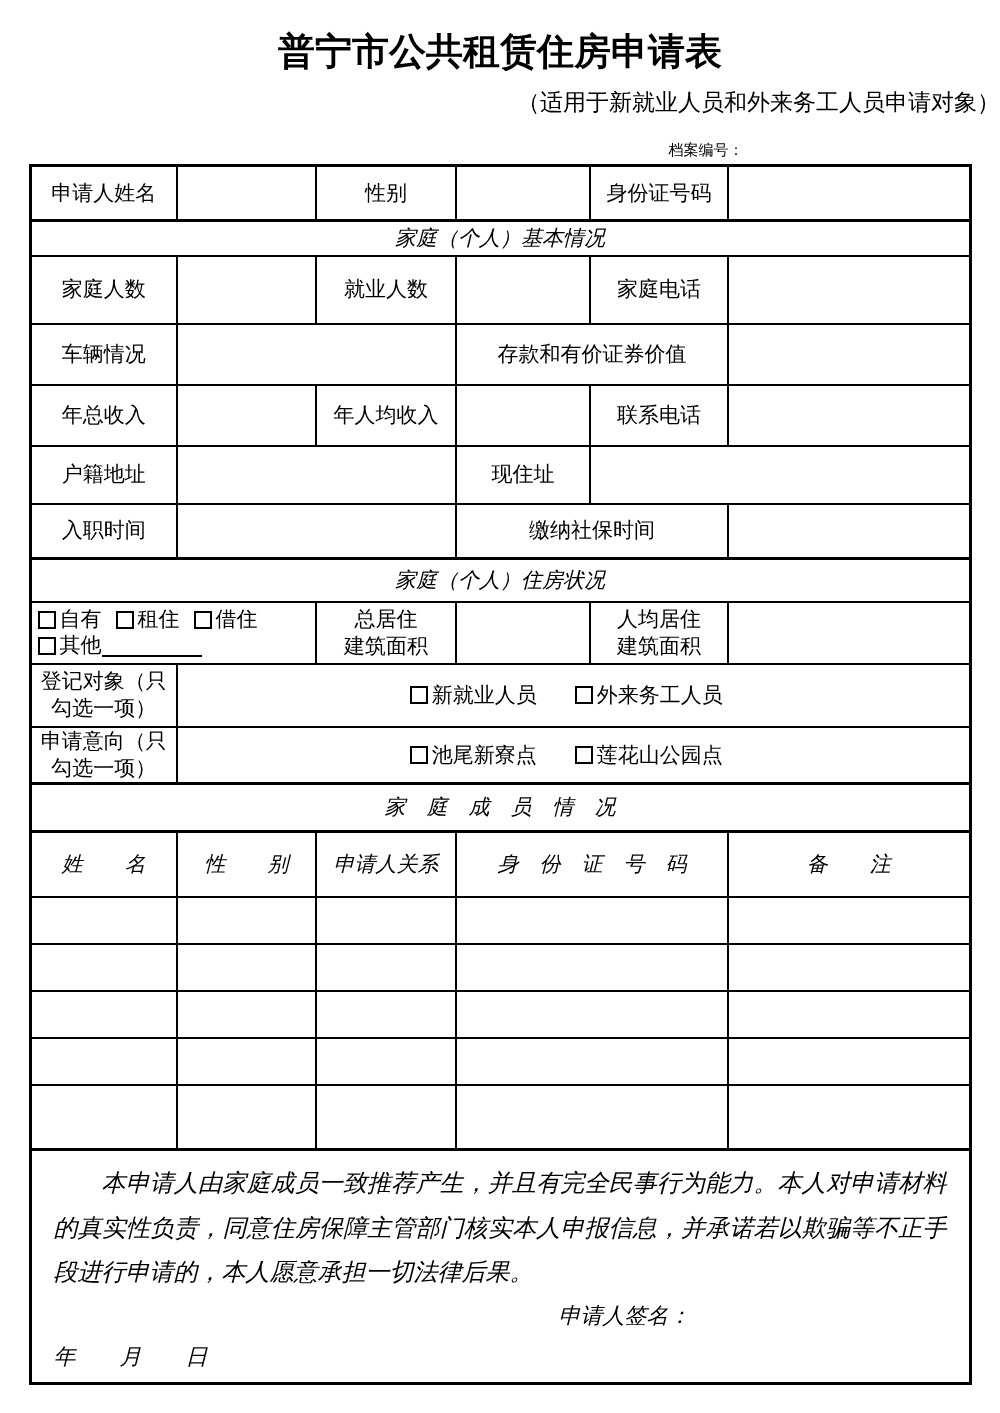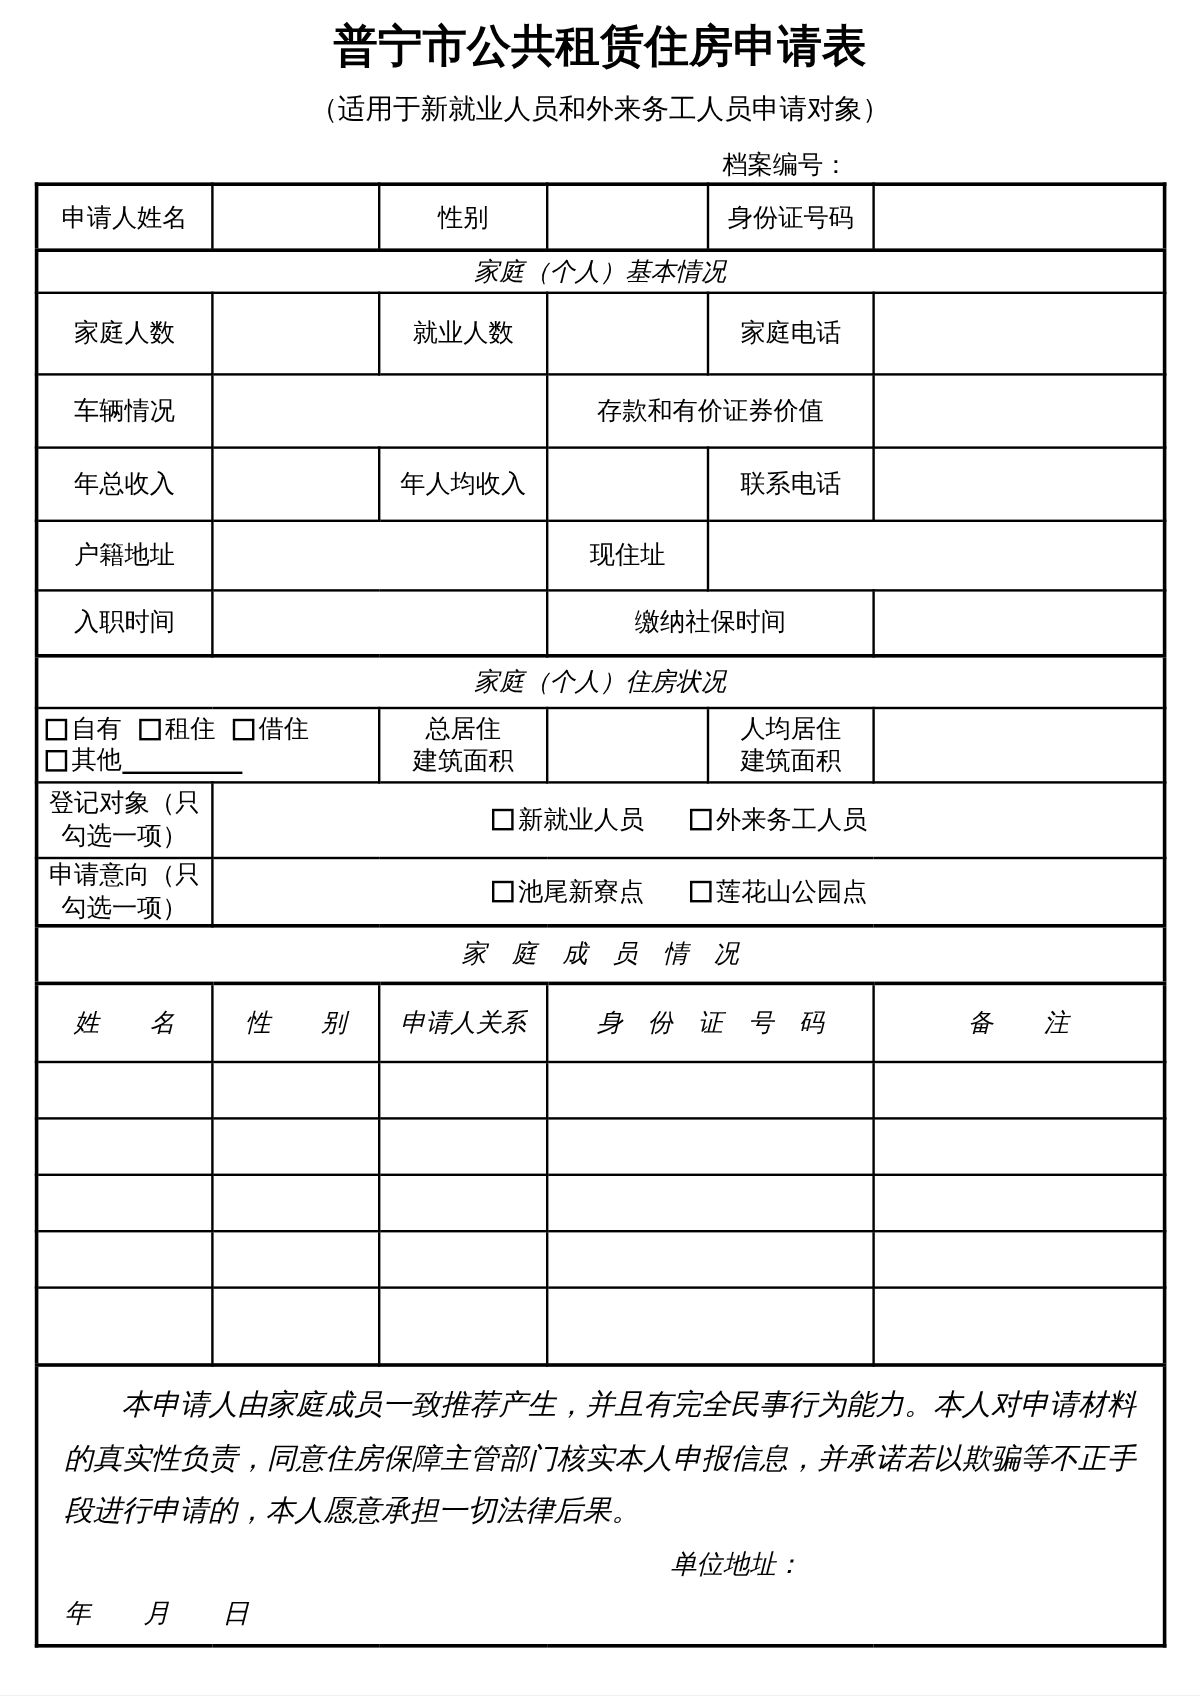--- a/index.html
+++ b/index.html
@@ -1,26 +1,26 @@
 <!DOCTYPE html>
 <html><head>
 <meta charset="utf-8">
 <style>
   html,body{margin:0;padding:0;background:#e8e8e8;}
   .page{
     width:1000px;height:1413px;margin:0 auto;background:#ffffff;
     font-family:"Liberation Serif","DejaVu Serif",serif;color:#000;
-    box-sizing:border-box;padding-top:18px;position:relative;
+    box-sizing:border-box;padding-top:30px;position:relative;
   }
   .title{
     text-align:center;font-size:37px;font-weight:bold;line-height:1.2;
     font-family:"Liberation Serif","DejaVu Serif",serif;
   }
-  .subtitle{text-align:center;font-size:23px;margin-top:13px;}
-  .archive-line{font-size:21px;margin:17px 0 3px 602px;height:26px;}
+  .subtitle{text-align:right;font-size:23px;margin-top:13px;}
+  .archive-line{font-size:15px;margin:17px 0 3px 602px;height:26px;text-align:center;}
   .archive-field{display:inline-block;width:190px;height:20px;}
   table.form{
     border-collapse:collapse;table-layout:fixed;width:940px;margin:0 auto;
     border:3px solid #000;
   }
   .form td{
     border:2px solid #000;font-size:21px;text-align:center;vertical-align:middle;
     padding:0 2px;overflow:hidden;line-height:1.3;
   }
   tr.thick td{border-top:3px solid #000;font-style:italic;}
@@ -237,21 +237,21 @@
       <td></td>
       <td></td>
       <td colspan="2"></td>
       <td></td>
     </tr>
 
     <tr class="h197 thick">
       <td colspan="6" class="decl-cell">
         <div class="decl-text">本申请人由家庭成员一致推荐产生，并且有完全民事行为能力。本人对申请材料的真实性负责，同意住房保障主管部门核实本人申报信息，并承诺若以欺骗等不正手段进行申请的，本人愿意承担一切法律后果。</div>
         <div class="sign-line">
-          <span>单位地址：</span><span class="sign-field"></span>
+          <span>申请人签名：</span><span class="sign-field"></span>
         </div>
         <div class="date-line">年　　月　　日</div>
       </td>
     </tr>
 
   </tbody>
     </table>
 </div>
 
 </body></html>

